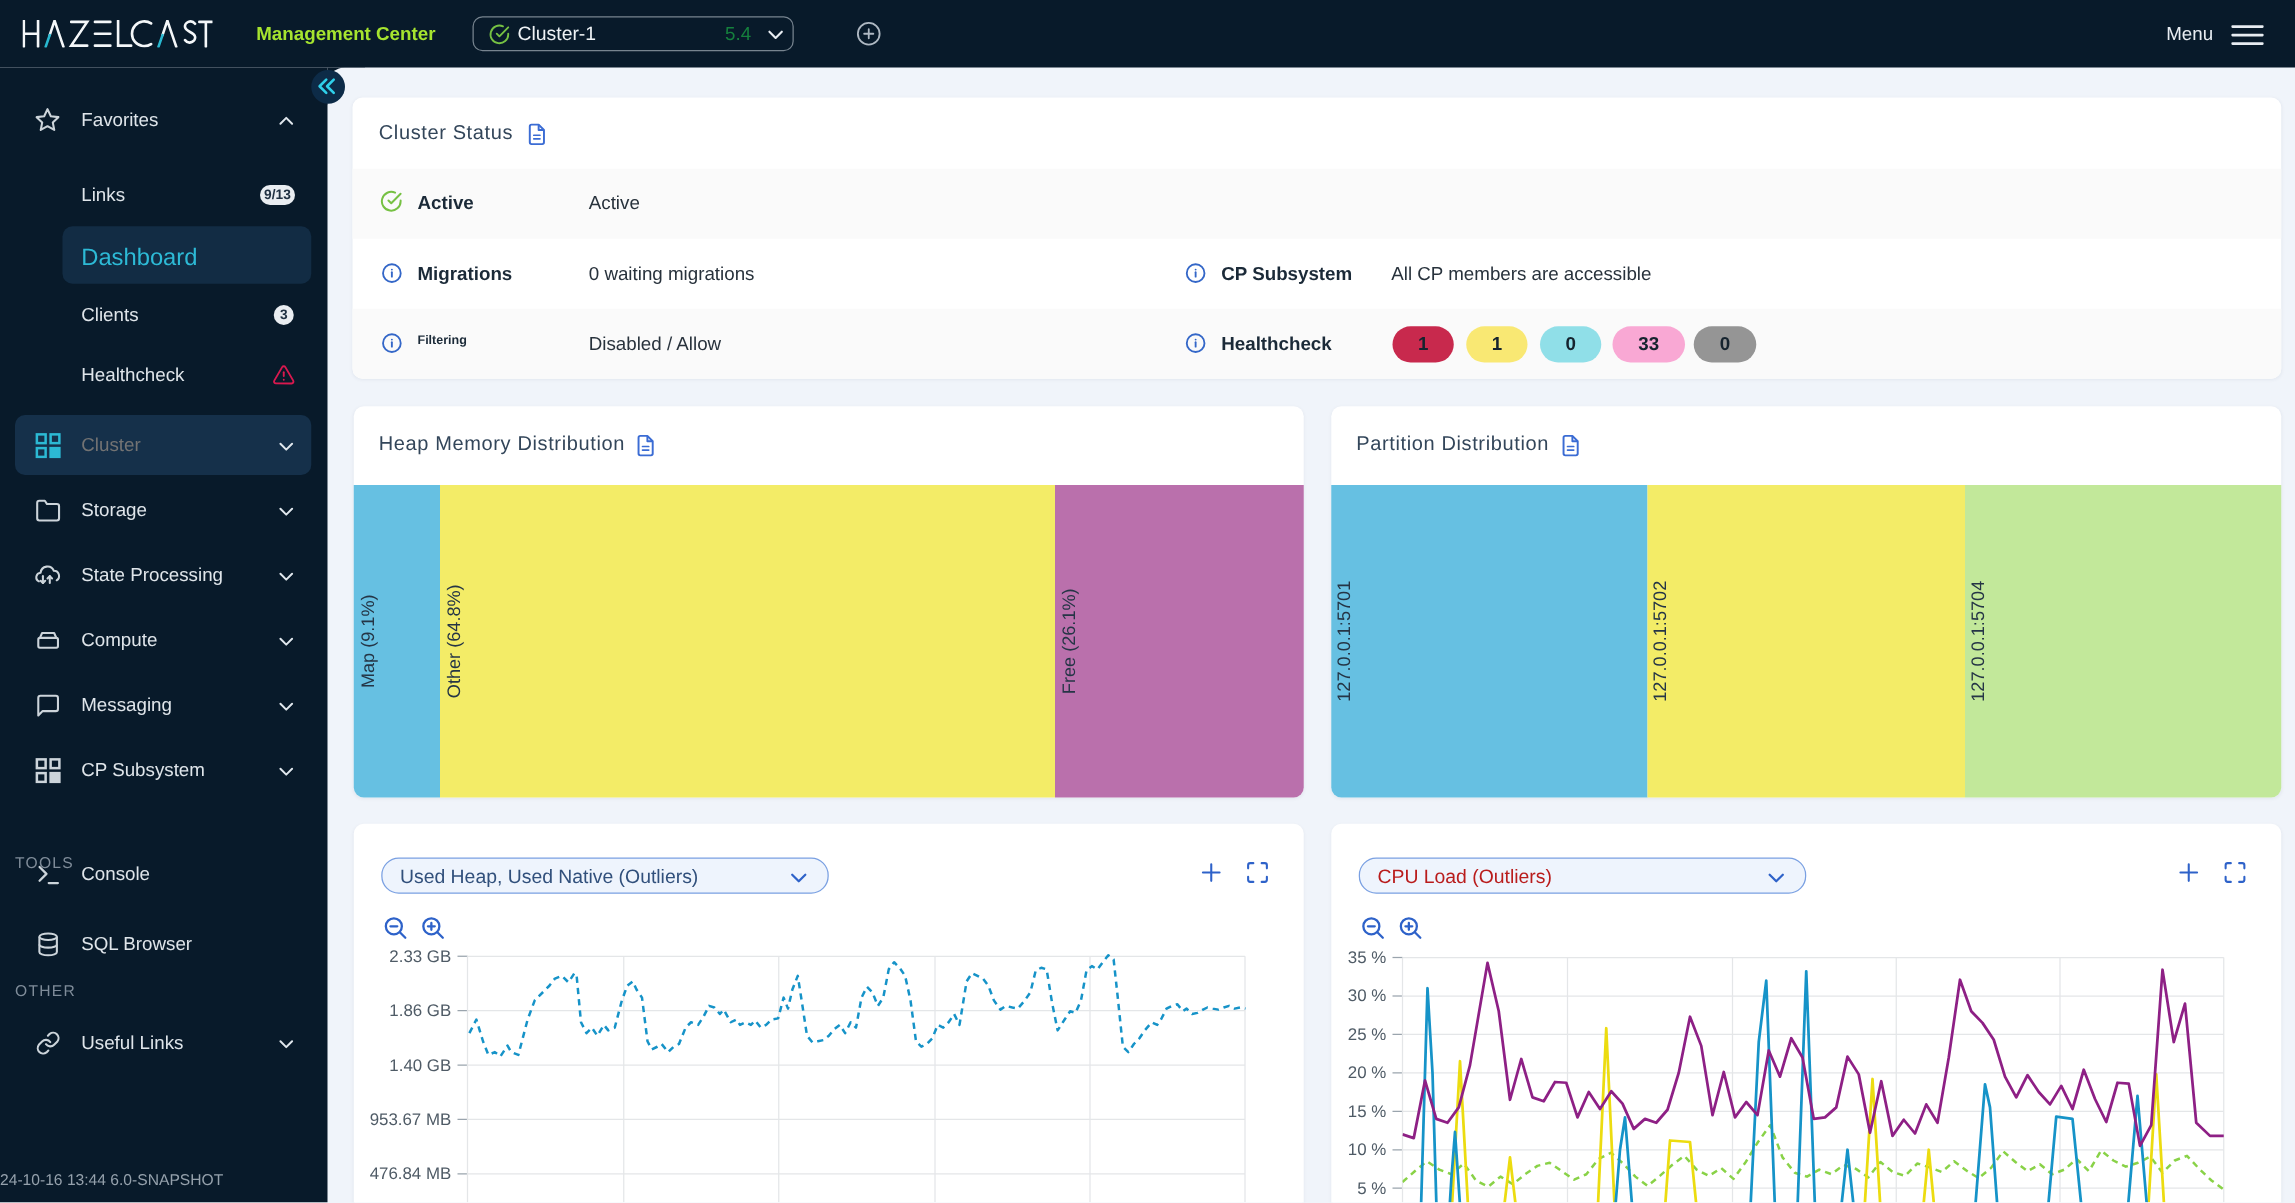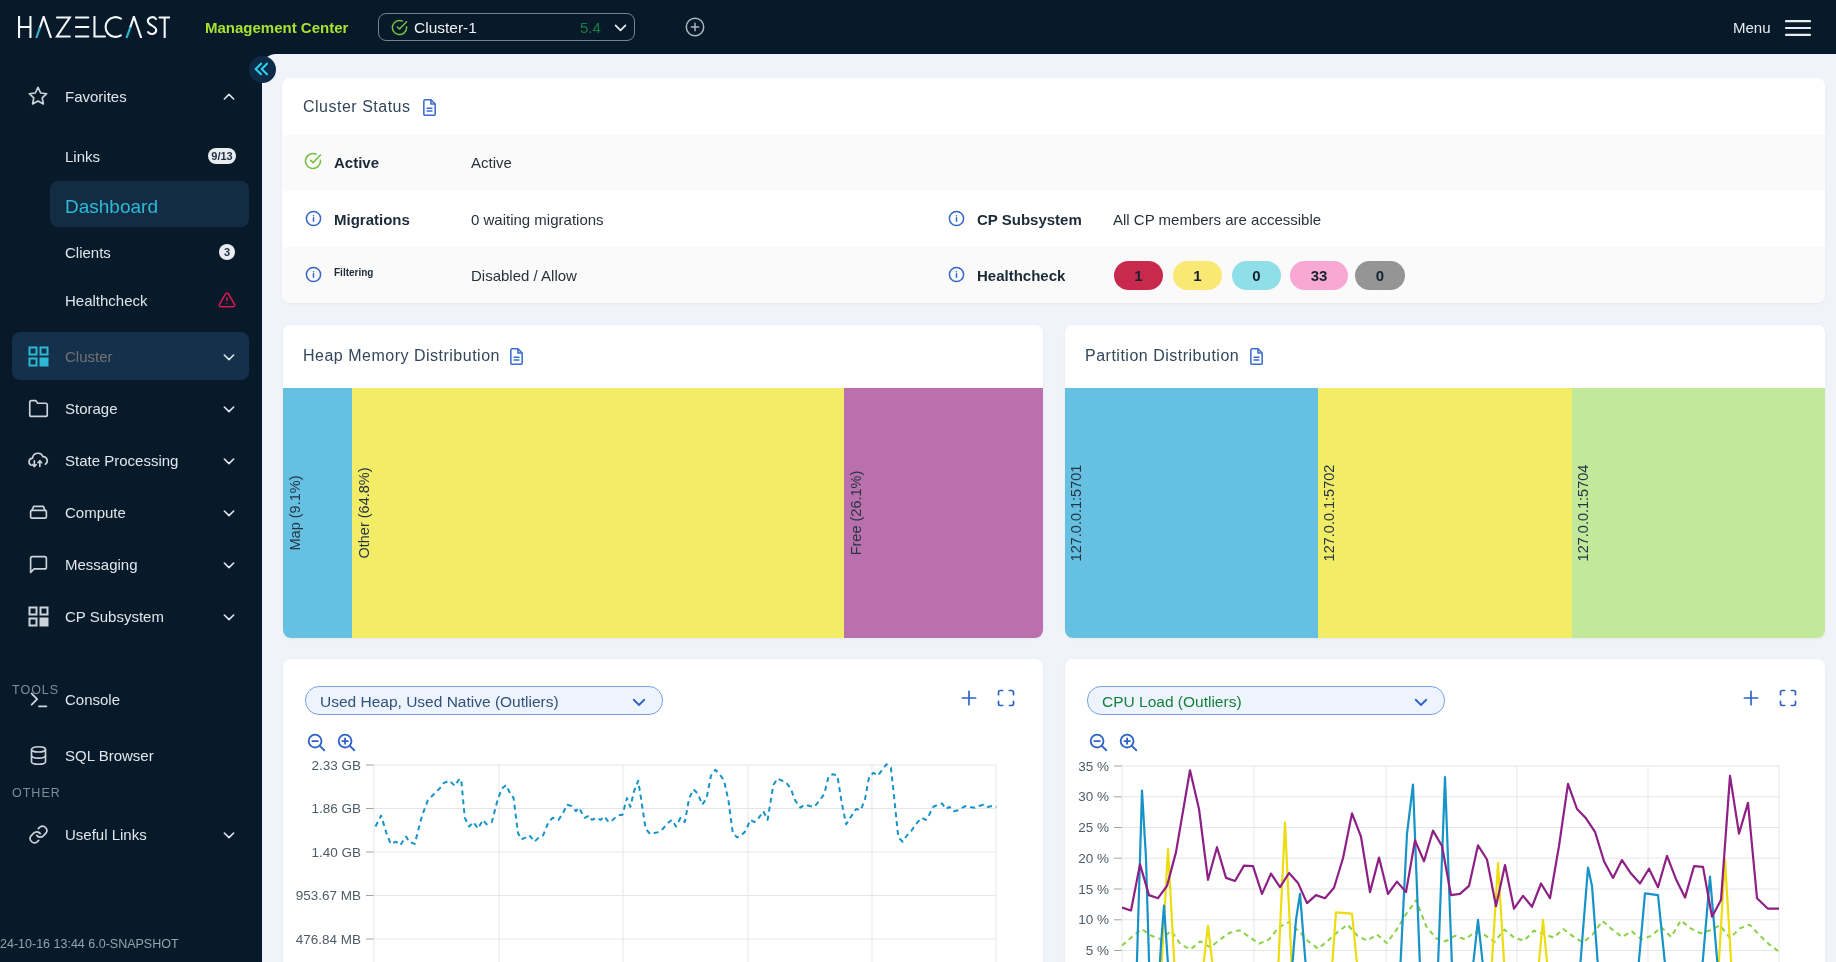--- a/index.html
+++ b/index.html
@@ -221,21 +221,21 @@
 <div class="abs" style="left:1572px;top:388px;width:253px;height:250px;background:#c2e89a;border-radius:0 0 8px 0;z-index:6"></div>
 <div class="abs" style="left:1575px;top:513px;z-index:7;font-size:14.5px;color:#253546;writing-mode:vertical-rl;transform:rotate(180deg) translateY(-50%);transform-origin:center top">127.0.0.1:5704</div>
 <div class="card" style="left:283px;top:659px;width:760px;height:360px;z-index:5"></div>
 <div class="card" style="left:1065px;top:659px;width:760px;height:360px;z-index:5"></div>
 <div class="abs" style="left:305px;top:686px;width:358px;height:29px;background:#eef4fd;border:1px solid #7aa0e2;border-radius:14px;z-index:7"></div>
 <div class="abs" style="left:320px;top:693px;font-size:15.5px;color:#31507c;z-index:8">Used Heap, Used Native (Outliers)</div>
 <svg style="position:absolute;left:630px;top:693px;z-index:25" width="18" height="18" viewBox="0 0 24 24" fill="none" stroke="#2e62c9" stroke-width="2.4" stroke-linecap="round" stroke-linejoin="round">
     <path d="M5 9l7 7 7-7"></path>
   </svg>
 <div class="abs" style="left:1087px;top:686px;width:358px;height:29px;background:#eef4fd;border:1px solid #7aa0e2;border-radius:14px;z-index:7"></div>
-<div class="abs" style="left:1102px;top:693px;font-size:15.5px;color:#15803d;z-index:8">CPU Load (Outliers)</div>
+<div class="abs" style="left:1102px;top:693px;font-size:15.5px;color:#b91c1c;z-index:8">CPU Load (Outliers)</div>
 <svg style="position:absolute;left:1412px;top:693px;z-index:25" width="18" height="18" viewBox="0 0 24 24" fill="none" stroke="#2e62c9" stroke-width="2.4" stroke-linecap="round" stroke-linejoin="round">
     <path d="M5 9l7 7 7-7"></path>
   </svg>
 <svg style="position:absolute;left:959px;top:688px;z-index:25" width="20" height="20" viewBox="0 0 24 24" fill="none" stroke="#2e62c9" stroke-width="2" stroke-linecap="round">
     <path d="M12 4v16M4 12h16"></path>
   </svg>
 <svg style="position:absolute;left:996px;top:688px;z-index:25" width="20" height="20" viewBox="0 0 24 24" fill="none" stroke="#2e62c9" stroke-width="2" stroke-linecap="round" stroke-linejoin="round">
     <path d="M8 3H5a2 2 0 0 0-2 2v3"></path>
     <path d="M16 3h3a2 2 0 0 1 2 2v3"></path>
     <path d="M8 21H5a2 2 0 0 1-2-2v-3"></path>

